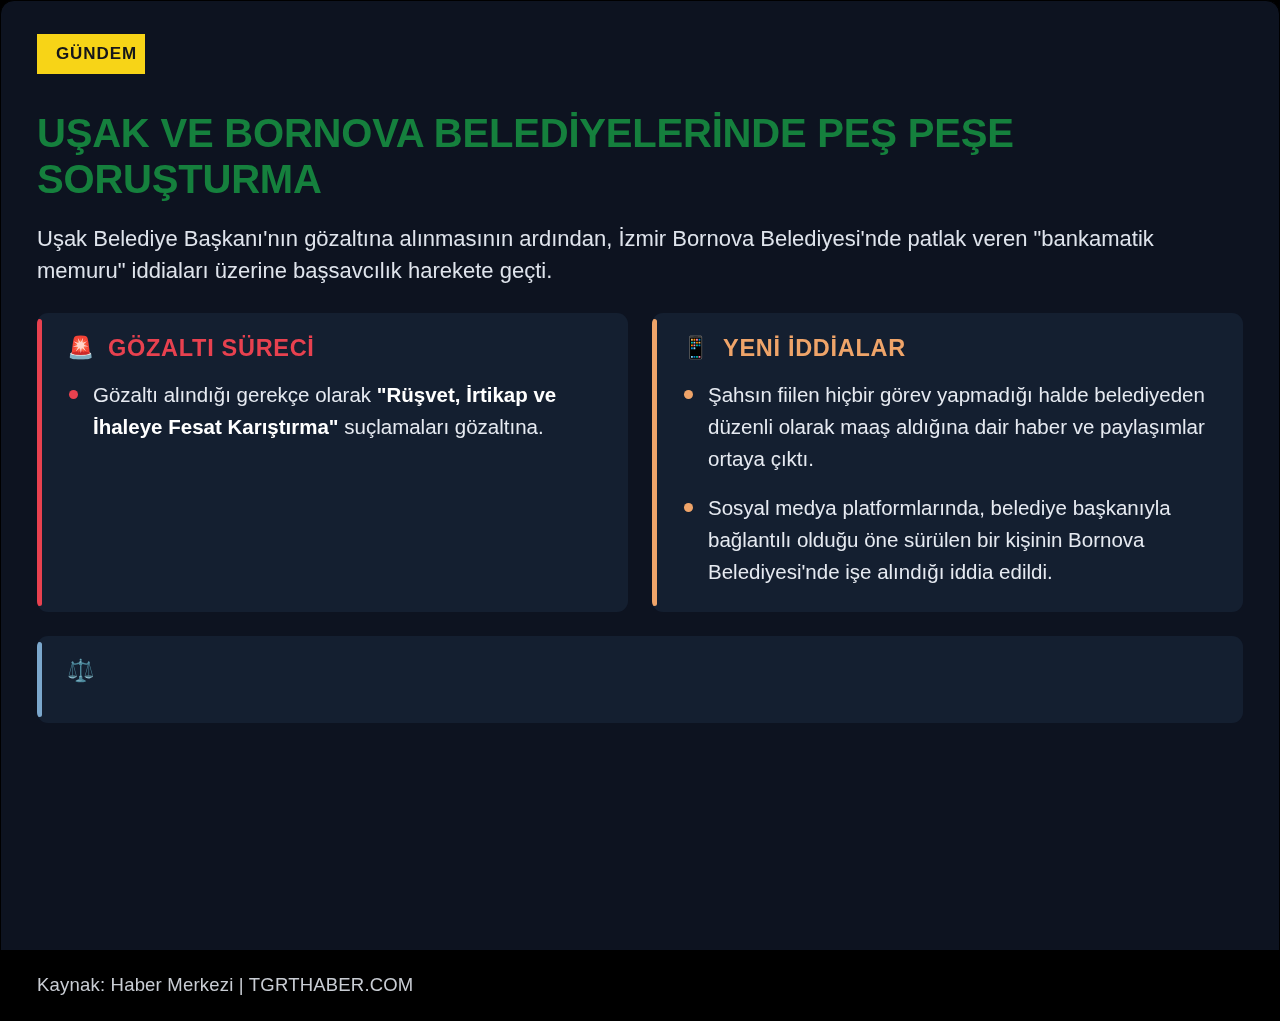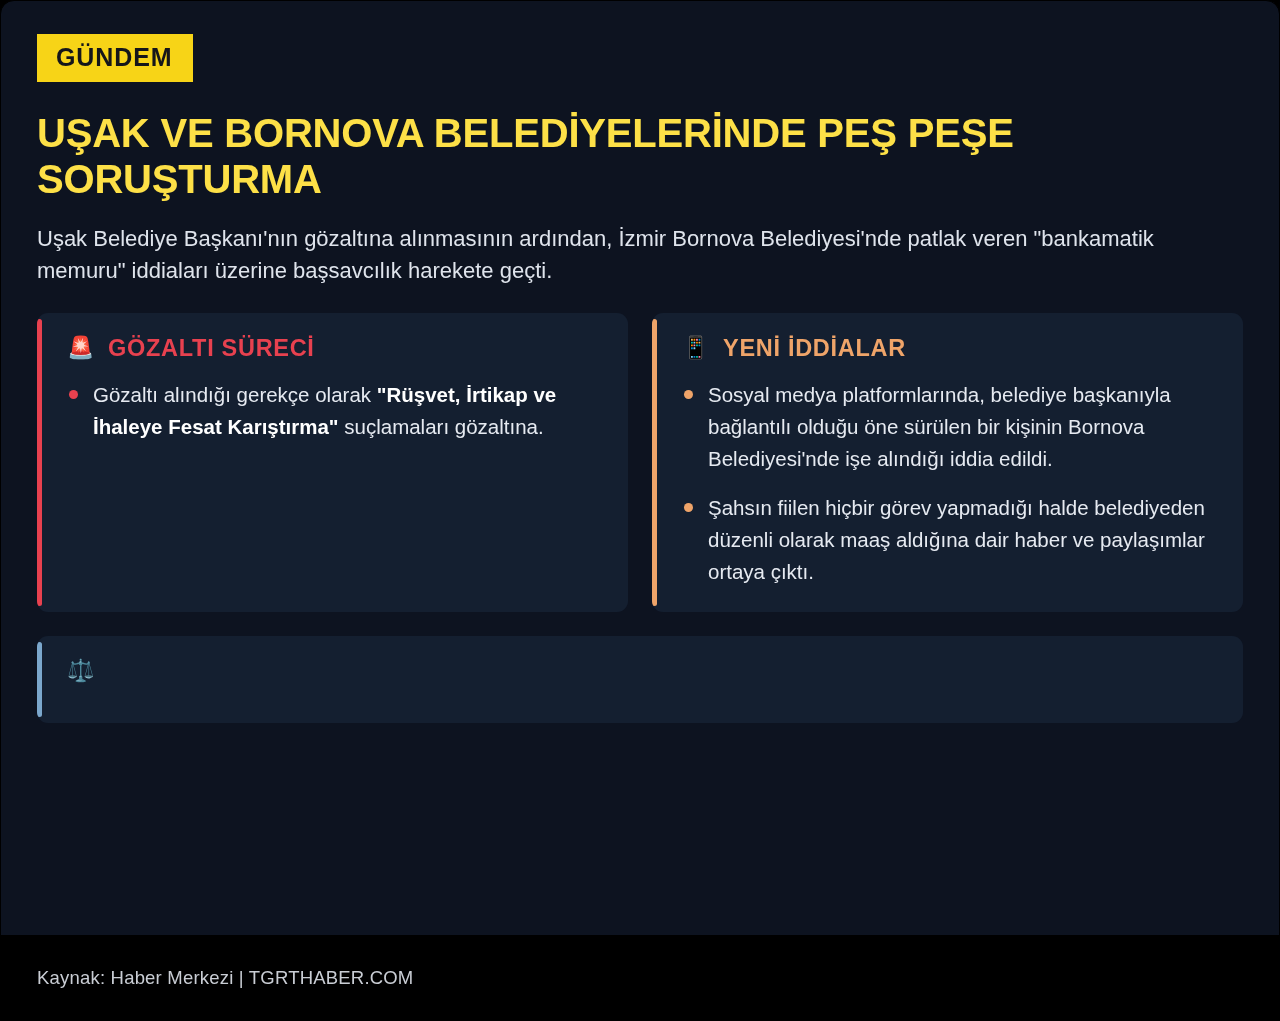--- a/index.html
+++ b/index.html
@@ -29,30 +29,30 @@
     flex:1 1 auto;
     padding:33px 36px 0 36px;
   }
 
   
   .badge {
     display:inline-block;
     background:#F7D417;
     color:#15161A;
     font-weight:bold;
-    font-size:25px;
+    font-size:17px;
     letter-spacing:0.9px;
-    padding:11px 20px 12px 19px;
+    padding:11px 8px 12px 19px;
     line-height:1;
   }
 
   
   .headline {
-    margin-top:28px;
-    color:#fde047;
+    margin-top:36px;
+    color:#15803d;
     font-weight:bold;
     font-size:40px;
     line-height:1.16;
     letter-spacing:-0.2px;
     max-width:1020px;
     text-transform:uppercase;
   }
 
   
   .standfirst {
@@ -124,21 +124,21 @@
     border-radius:50%;
     background:var(--dot,#888);
   }
   ul.bullets li b { font-weight:bold; color:#FFFFFF; }
 
   .card.full ul.bullets li { font-size:20.5px; }
 
   
   .footer {
     flex:0 0 auto;
-    height:85px;
+    height:70px;
     background:#000000;
     display:flex;
     align-items:center;
     padding:0 36px;
   }
   .footer span {
     color:#C9CDD4;
     font-size:18.5px;
     letter-spacing:0.2px;
   }
@@ -167,22 +167,22 @@
             <li style="--dot: #E8414F;"><span>Gözaltı alındığı gerekçe olarak </span><b>"Rüşvet, İrtikap ve İhaleye Fesat Karıştırma"</b><span> suçlamaları gözaltına.</span></li>
           </ul>
         </div>
         <div class="card">
           <div class="accent" style="background: rgb(239, 164, 105);"></div>
           <div class="card-head" style="color: rgb(239, 164, 105);">
             <span class="emoji">📱</span>
             <span>YENİ İDDİALAR</span>
           </div>
           <ul class="bullets">
+            <li style="--dot: #EFA469;"><span>Şahsın fiilen hiçbir görev yapmadığı halde belediyeden düzenli olarak maaş aldığına dair haber ve paylaşımlar ortaya çıktı.</span></li>
             <li style="--dot: #EFA469;"><span>Sosyal medya platformlarında, belediye başkanıyla bağlantılı olduğu öne sürülen bir kişinin Bornova Belediyesi'nde işe alındığı iddia edildi.</span></li>
-            <li style="--dot: #EFA469;"><span>Şahsın fiilen hiçbir görev yapmadığı halde belediyeden düzenli olarak maaş aldığına dair haber ve paylaşımlar ortaya çıktı.</span></li>
           </ul>
         </div>
       </div>
 
     <div id="wide-card-slot">
         <div class="card full">
           <div class="accent" style="background: rgb(123, 167, 204);"></div>
           <div class="card-head" style="color: rgb(91, 141, 184);">
             <span class="emoji">⚖️</span>
           </div>

